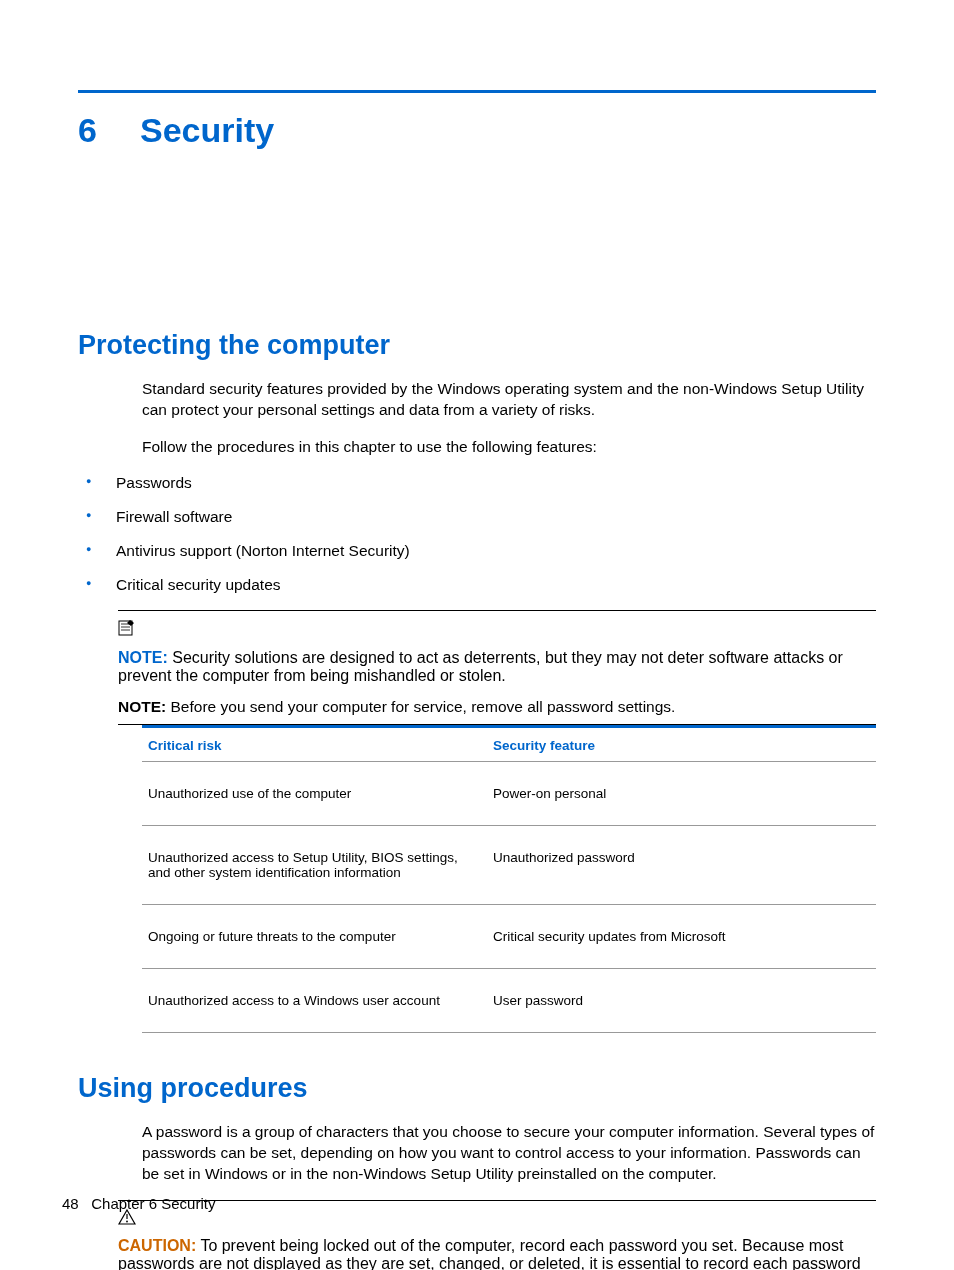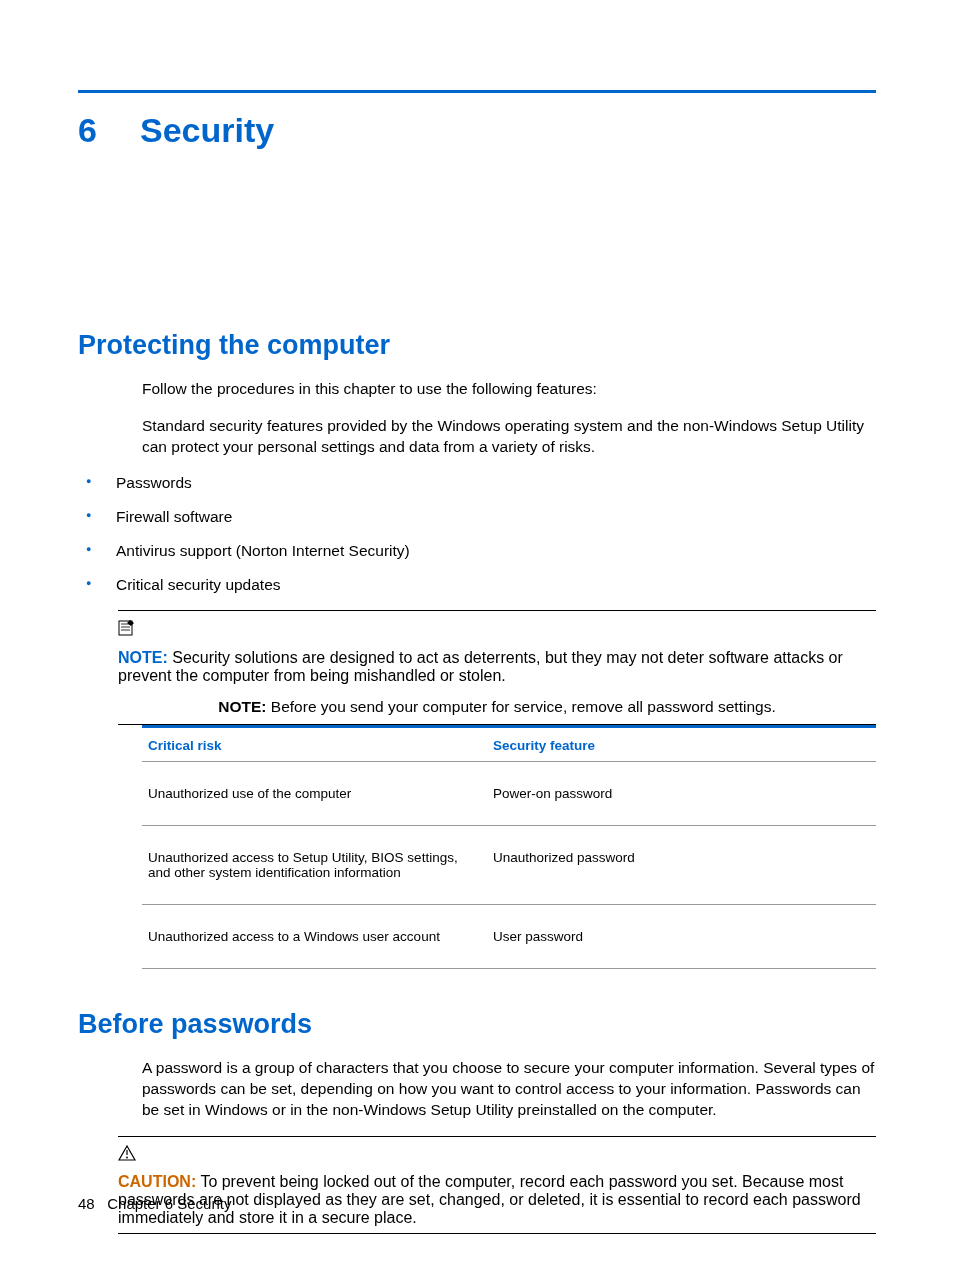--- a/index.html
+++ b/index.html
@@ -71,21 +71,20 @@
   }
   .note-block .note-label {
     font-weight: bold;
     color: #0066cc;
   }
   .note-block.nested {
     border-top: none;
     border-bottom: none;
     padding: 0;
     margin: 12px 0 0 0;
-    text-align: center;
   }
   .note-block.nested .note-label { color: #000; }
   .note-wrap {
     display: flex;
     align-items: flex-start;
     gap: 8px;
     margin-left: 40px;
     border-top: 1.5px solid #000;
     border-bottom: 1.5px solid #000;
     padding: 6px 0;
@@ -129,40 +128,40 @@
     content: "●";
     position: absolute;
     left: 4px;
     top: 2px;
     color: #0066cc;
     font-size: 8px;
   }
   .footer {
     position: absolute;
     bottom: 58px;
-    left: 78px;
+    left: 62px;
     font-size: 15px;
   }
   .sec2 { margin-top: 40px; }
 </style>
 </head>
 <body>
 
 <div class="page">
 
   <div class="top-rule"></div>
   <div class="chapter-heading">
     <span class="chapter-number">6</span>
     <span>Security</span>
   </div>
 
   <h2 class="section-heading">Protecting the computer</h2>
 
+  <p class="body-text indent">Standard security features provided by the Windows operating system and the non-Windows Setup Utility can protect your personal settings and data from a variety of risks.</p>
   <p class="body-text indent">Follow the procedures in this chapter to use the following features:</p>
-  <p class="body-text indent">Standard security features provided by the Windows operating system and the non-Windows Setup Utility can protect your personal settings and data from a variety of risks.</p>
 
   <ul class="bullet-list indent">
     <li>Passwords</li>
     <li>Firewall software</li>
     <li>Antivirus support (Norton Internet Security)</li>
     <li>Critical security updates</li>
   </ul>
 
   <div class="note-wrap">
     <span class="note-icon">
@@ -185,35 +184,39 @@
   <table class="risk-table">
     <thead>
       <tr>
         <th>Critical risk</th>
         <th>Security feature</th>
       </tr>
     </thead>
     <tbody>
       <tr>
         <td>Unauthorized use of the computer</td>
-        <td>Power-on password</td>
+        <td>Power-on personal</td>
       </tr>
       <tr>
         <td>Unauthorized access to Setup Utility, BIOS settings, and other system identification information</td>
         <td>Unauthorized password</td>
       </tr>
       <tr>
+        <td>Ongoing or future threats to the computer</td>
+        <td>Critical security updates from Microsoft</td>
+      </tr>
+      <tr>
         <td>Unauthorized access to a Windows user account</td>
         <td>User password</td>
       </tr>
     </tbody>
   </table>
 
   <div class="sec2">
-    <h2 class="section-heading">Before passwords</h2>
+    <h2 class="section-heading">Using procedures</h2>
     <p class="body-text indent">A password is a group of characters that you choose to secure your computer information. Several types of passwords can be set, depending on how you want to control access to your information. Passwords can be set in Windows or in the non-Windows Setup Utility preinstalled on the computer.</p>
 
     <div class="note-wrap caution-block">
       <span class="note-icon">
         <svg width="18" height="16" viewBox="0 0 18 16">
             <path d="M9 1 L17 15 H1 Z" fill="none" stroke="#000" stroke-width="1.2"></path>
             <line x1="9" y1="5" x2="9" y2="10" stroke="#000" stroke-width="1.2"></line>
             <circle cx="9" cy="12.5" r="0.9" fill="#000"></circle>
           </svg>
       </span>

